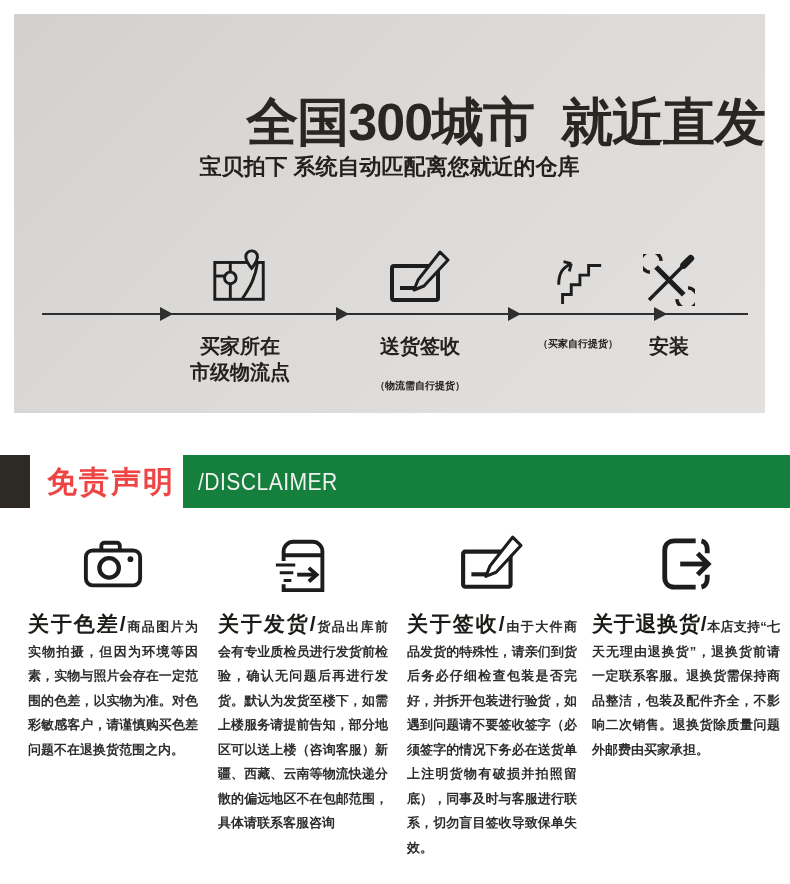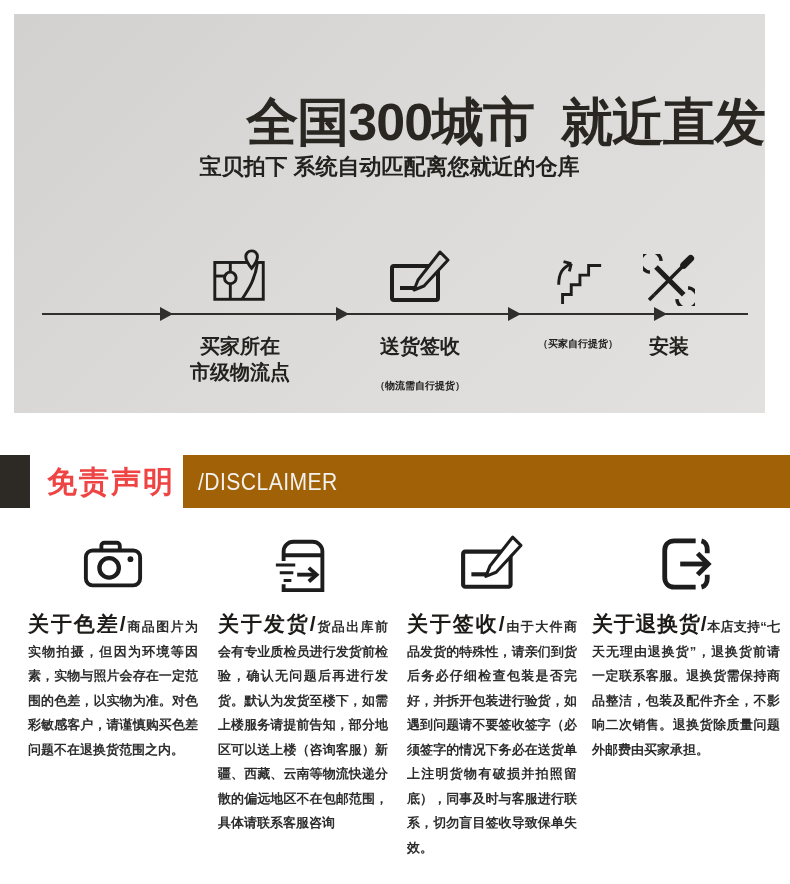--- a/index.html
+++ b/index.html
@@ -38,21 +38,21 @@
     border-left:13px solid #2f2f2f; border-top:7px solid transparent; border-bottom:7px solid transparent;
   }
 
   
   .banner { position:absolute; left:0; top:455px; width:790px; height:53px; }
   .banner-block { position:absolute; left:0; top:0; width:30px; height:53px; background:#2d2a26; }
   .banner-cn {
     position:absolute; left:47px; top:0; height:53px; line-height:53px;
     font-size:30px; font-weight:900; color:#ef4444; letter-spacing:2px;
   }
-  .banner-bar { position:absolute; left:183px; right:0; top:0; height:53px; background:#a16207; }
+  .banner-bar { position:absolute; left:183px; right:0; top:0; height:53px; background:#15803d; }
   .banner-en {
     display:inline-block; margin-left:15px; line-height:53px; color:#f2f1ef;
     font-size:24px; font-weight:400; transform:scaleX(.88); transform-origin:left center;
     letter-spacing:0.5px;
   }
 
   
   .d-col { position:absolute; top:533px; }
   .d-icon { height:62px; display:flex; align-items:center; justify-content:center; margin-bottom:17px; }
   .d-col svg { --bg:#ffffff; display:block; }

